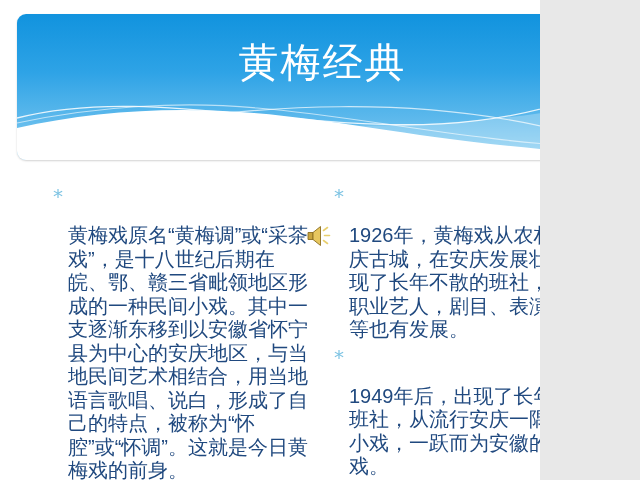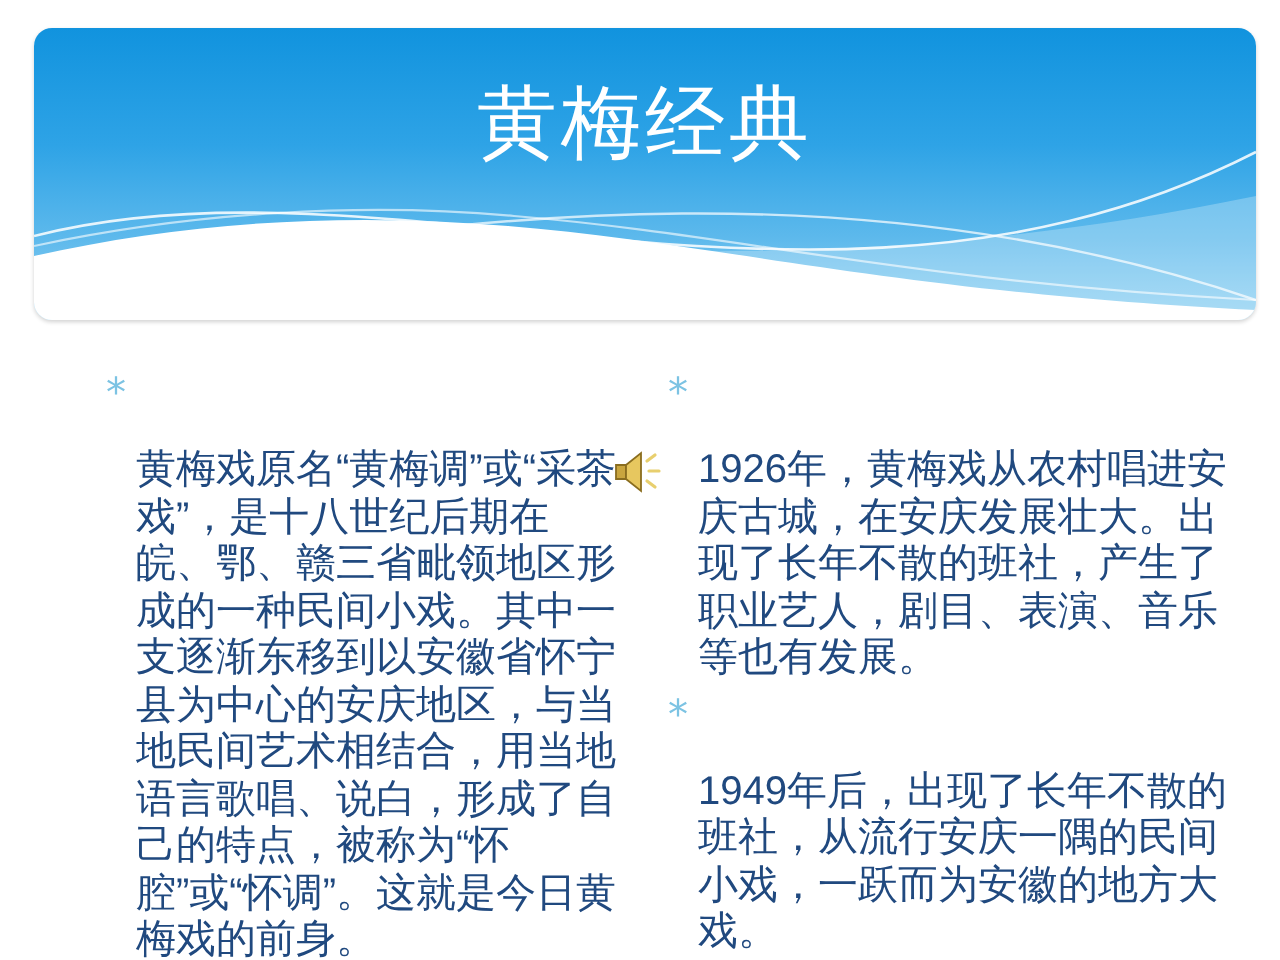--- a/index.html
+++ b/index.html
@@ -1,17 +1,17 @@
 <!DOCTYPE html>
 <html><head>
 <meta charset="utf-8">
 <style>
   html,body{margin:0;padding:0;background:#e8e8e8;}
   #slide{
-    position:relative;width:640px;height:480px;background:#ffffff;
+    position:relative;width:540px;height:480px;background:#ffffff;
     overflow:hidden;font-family:"Liberation Sans","DejaVu Sans",sans-serif;
   }
   
   #header{
     position:absolute;left:17px;top:14px;width:611px;height:146px;
     border-radius:9px;overflow:hidden;
     background:linear-gradient(180deg,#1193de 0%,#2ea3e6 40%,#5db9ec 72%,#9ad5f3 100%);
     box-shadow:0 1px 2px rgba(0,0,0,.18);
   }
   #header svg{position:absolute;left:0;top:0;width:611px;height:146px;display:block;}

